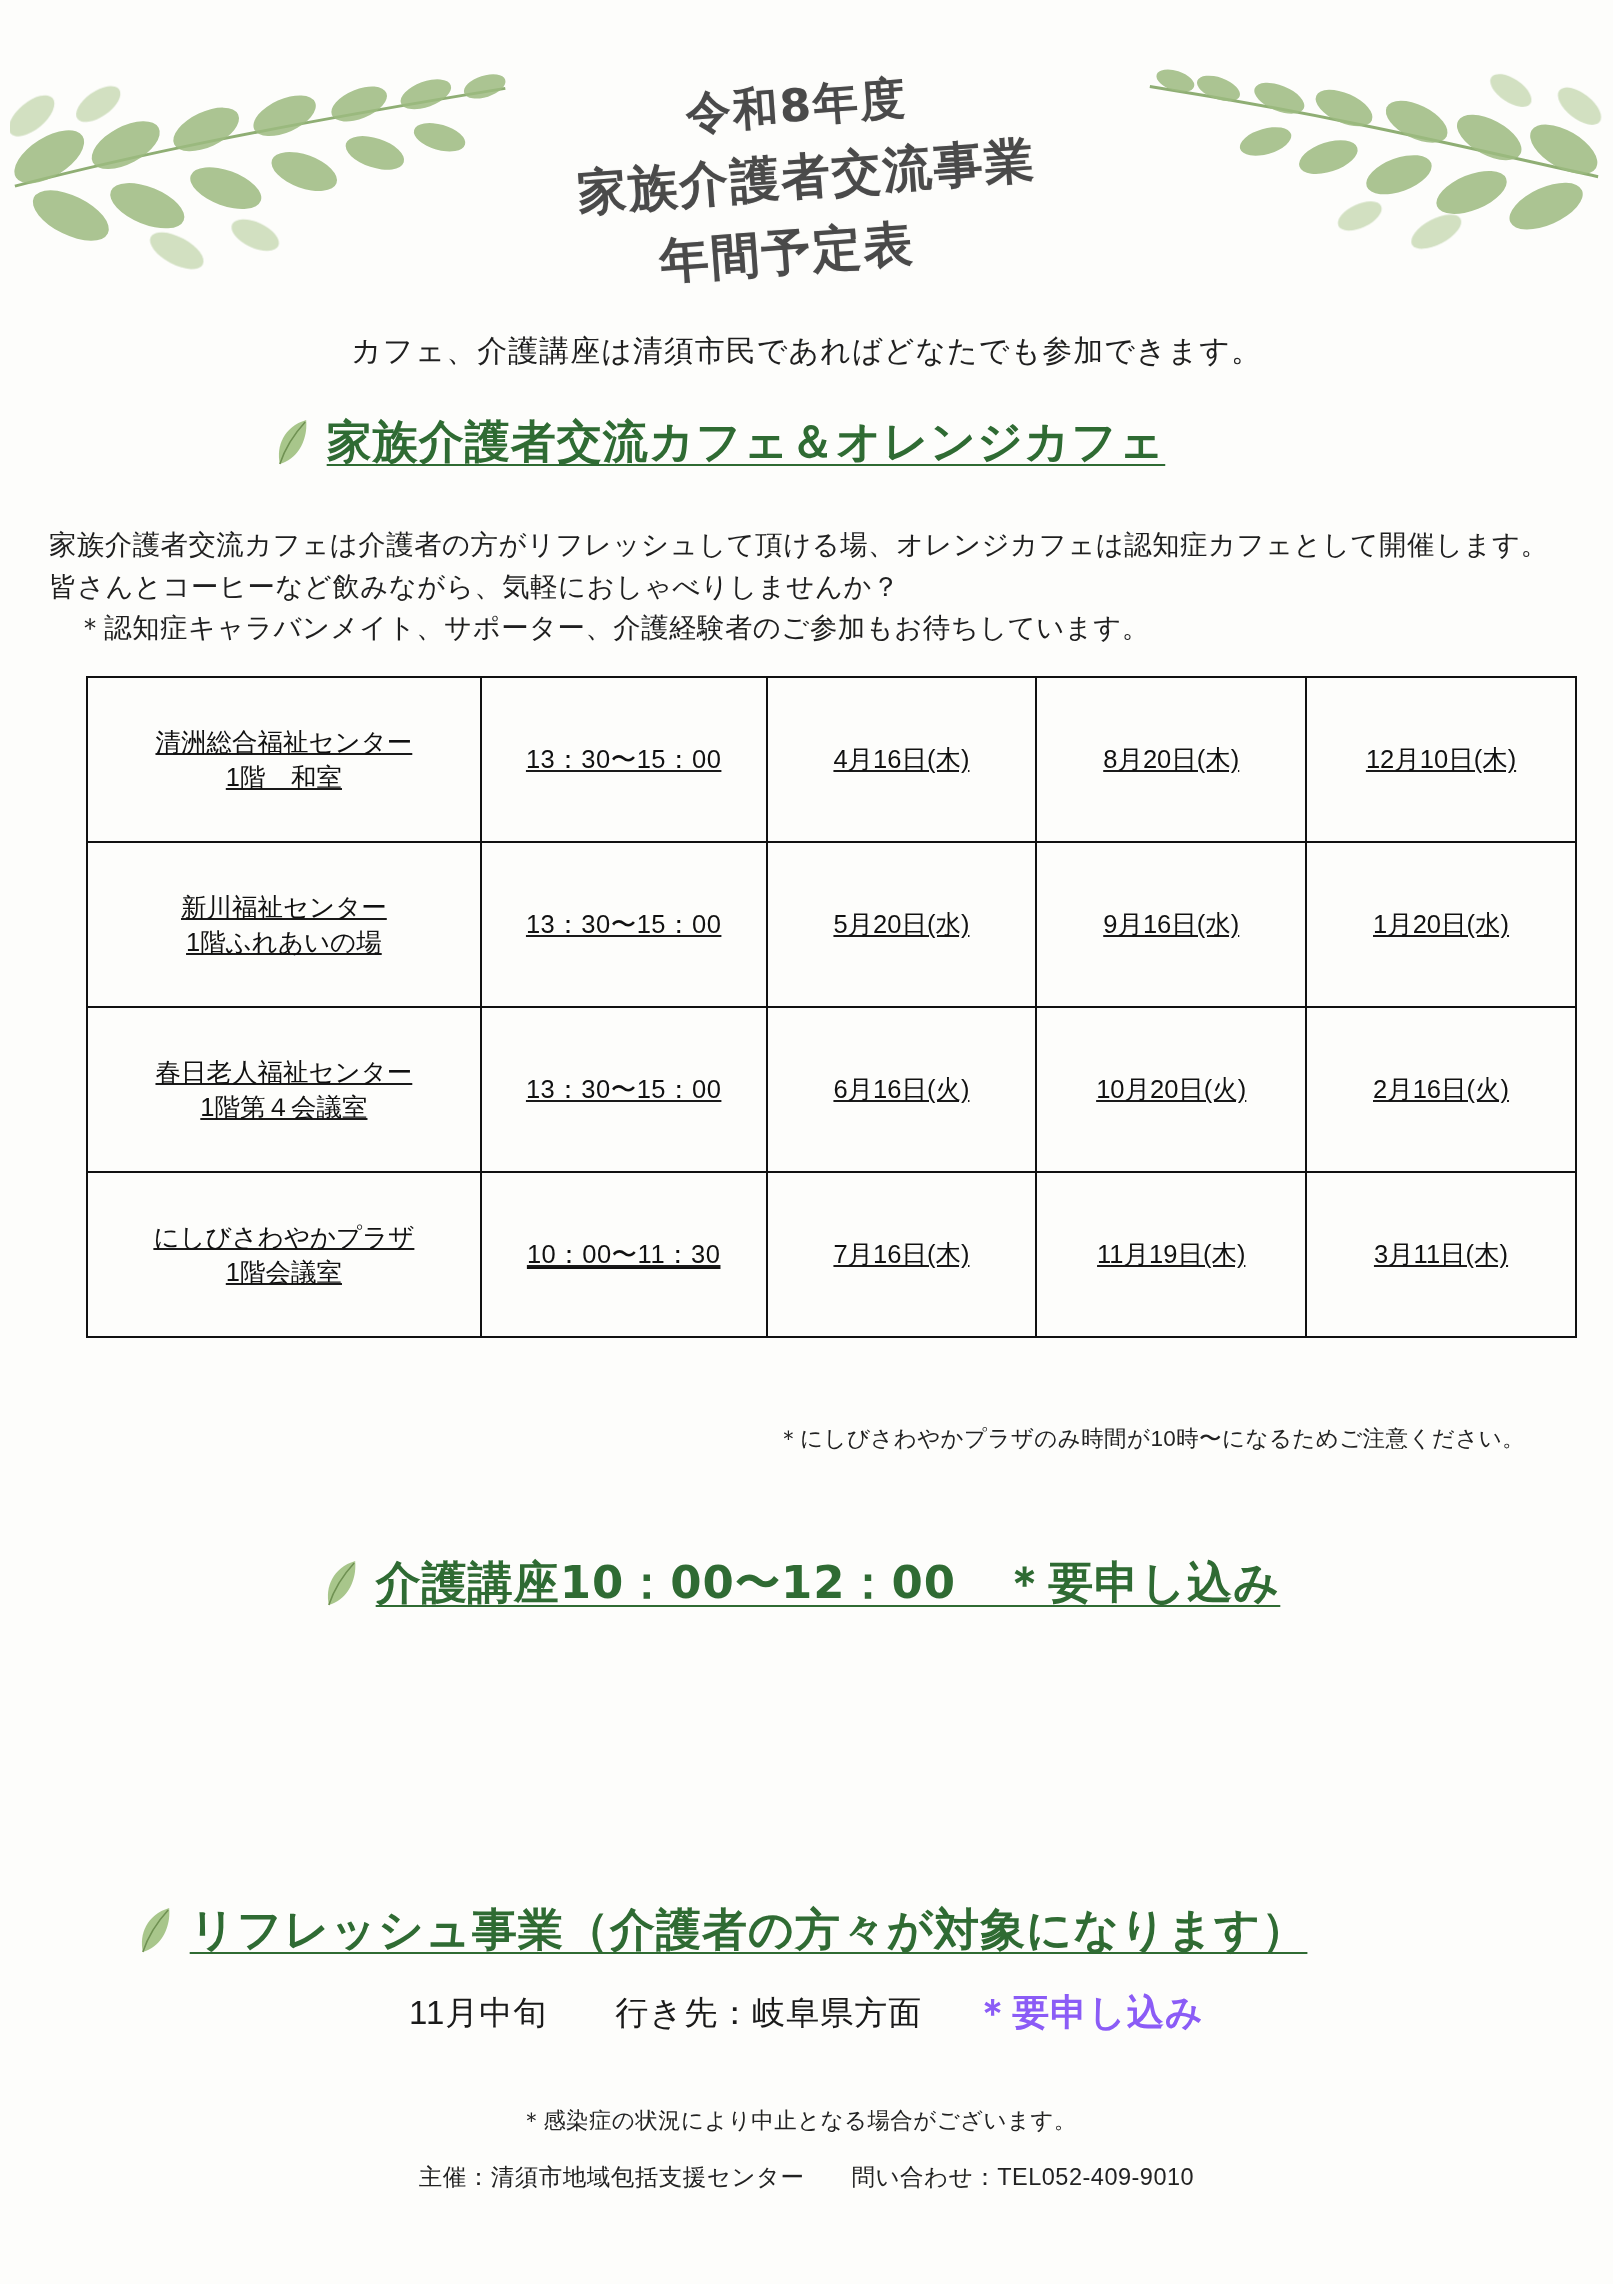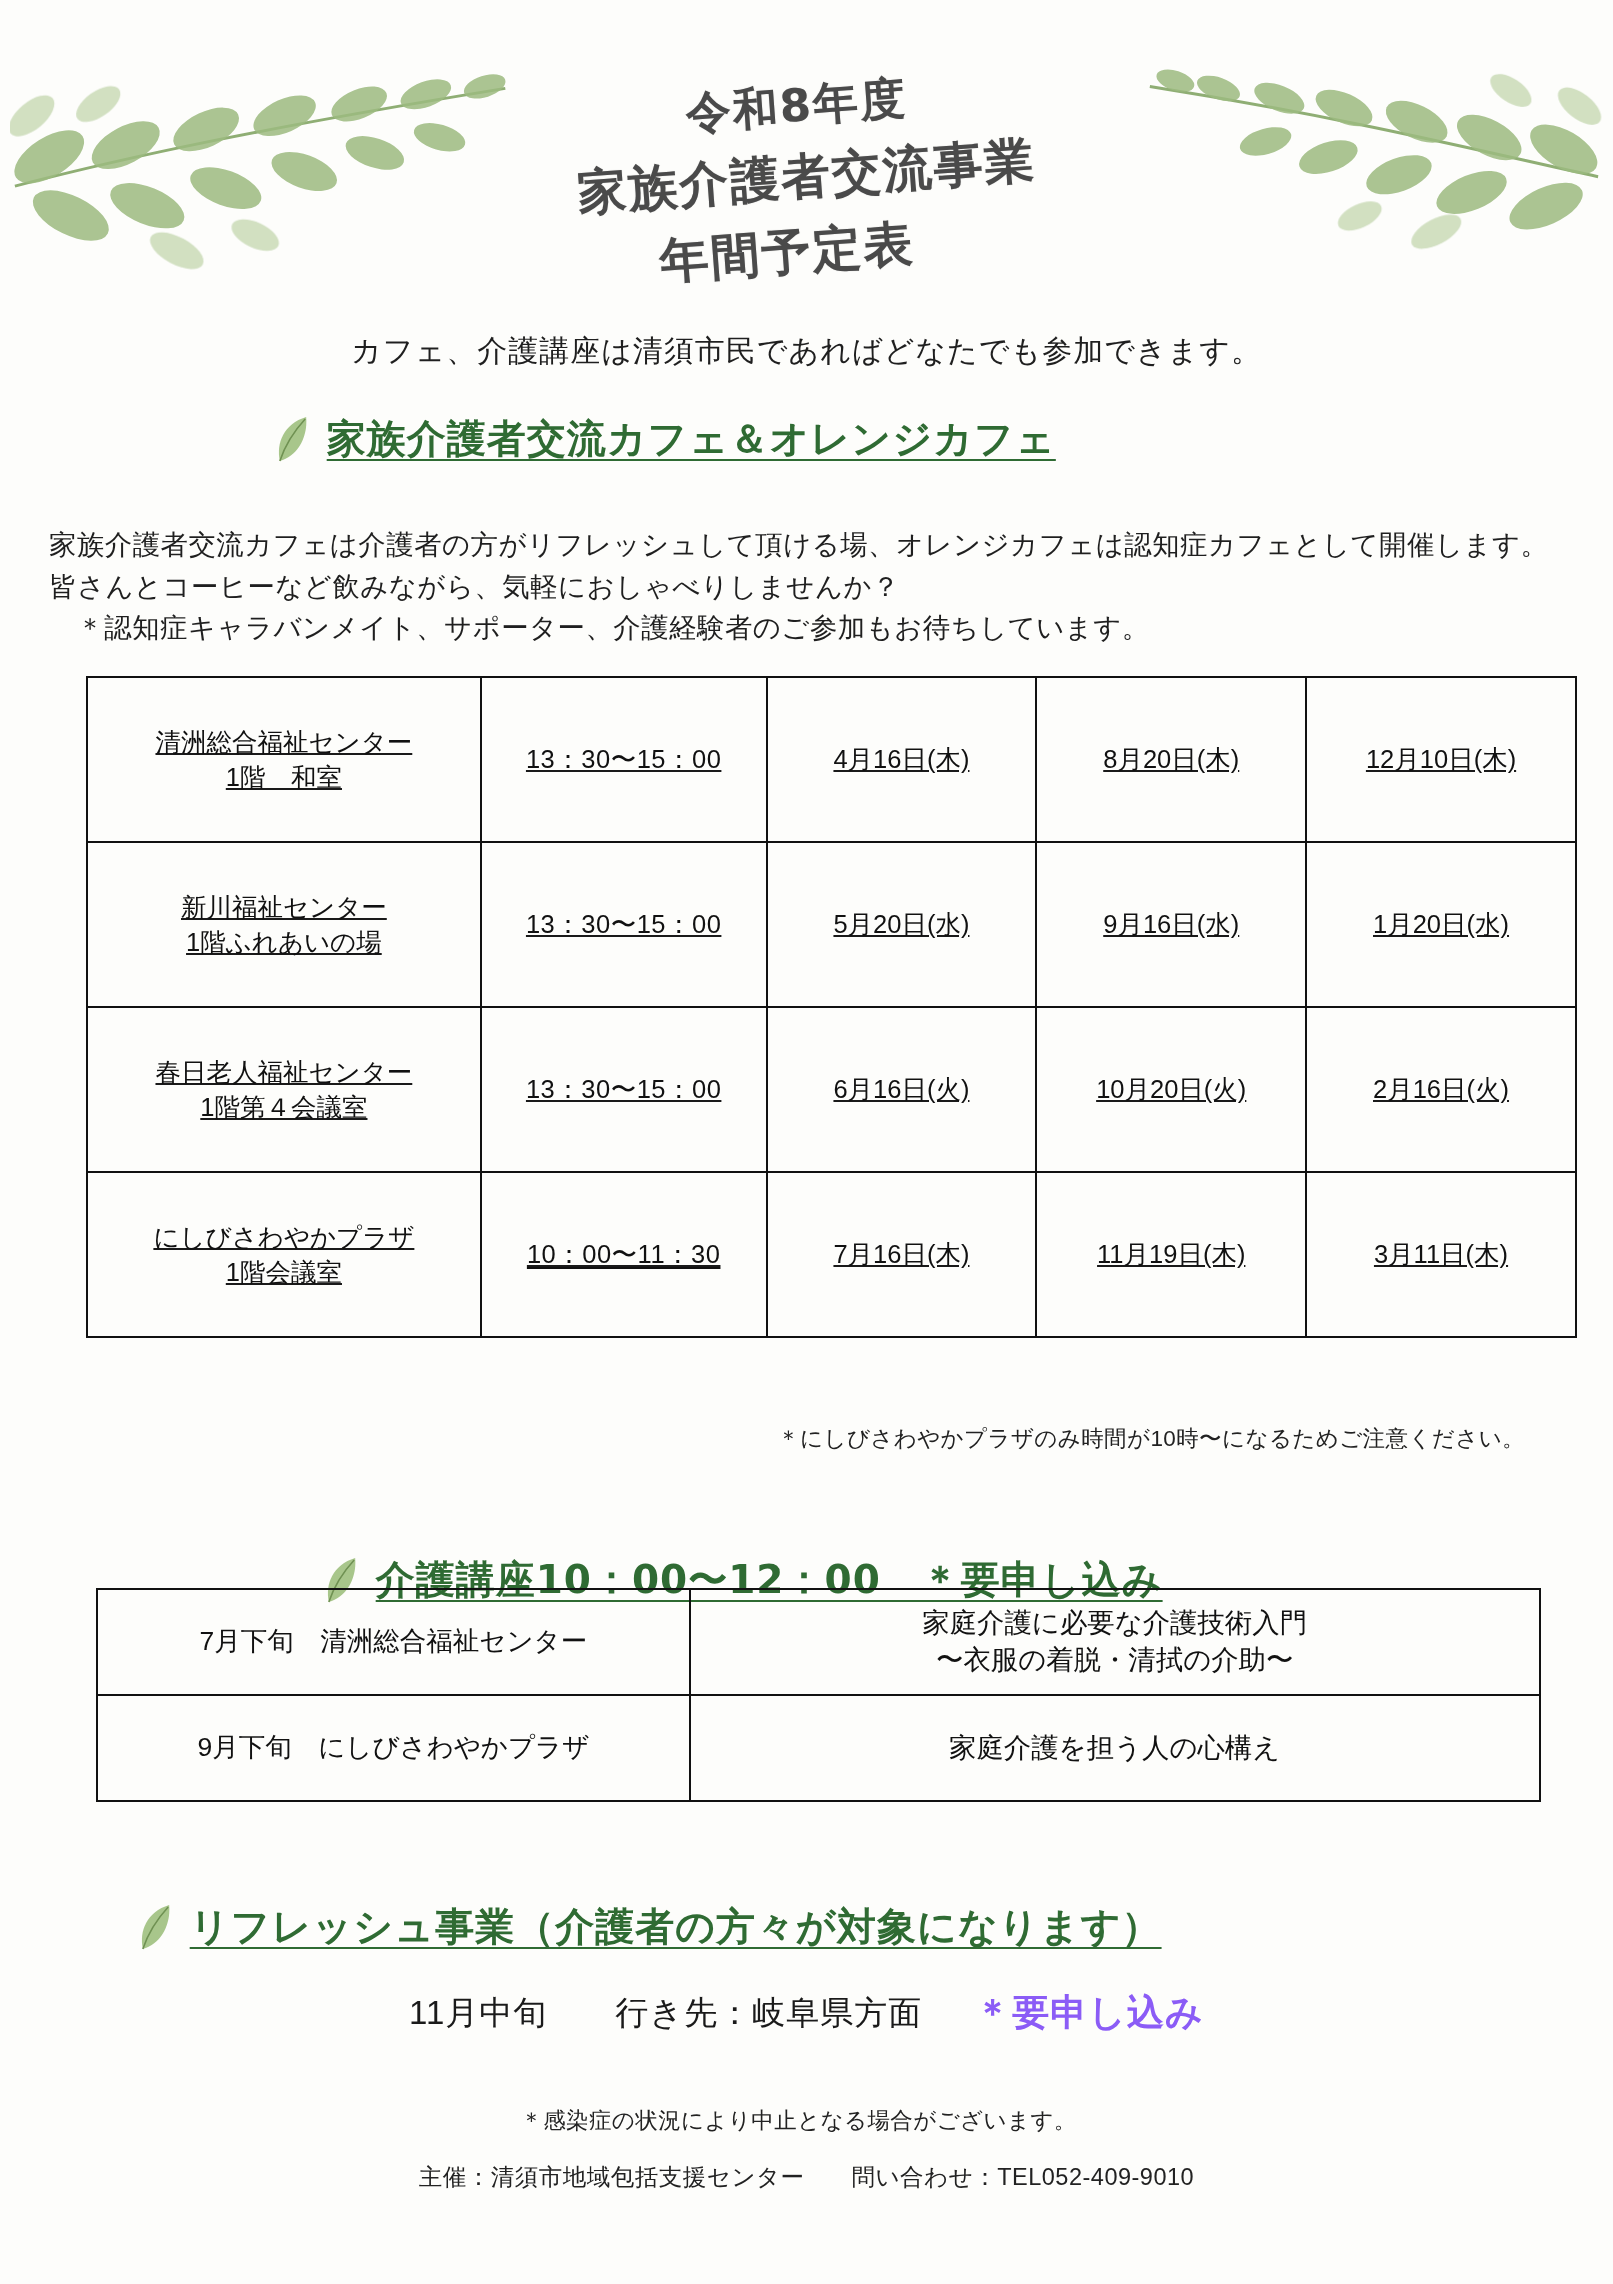--- a/index.html
+++ b/index.html
@@ -81,21 +81,21 @@
   }
   .section-head .leaf-mark {
     width: 39px;
     height: 51px;
     flex: 0 0 auto;
   }
   .section-head .head-text {
     font-family: "DejaVu Sans", sans-serif;
     font-weight: bold;
     color: #2f6b33;
-    font-size: 39px;
+    font-size: 45px;
     letter-spacing: 1px;
     text-decoration: underline;
     text-underline-offset: 6.9px;
     text-decoration-thickness: 2px;
     white-space: nowrap;
   }
 
   #head-cafe   { top: 412px; left: 274px; }
   #head-kouza  { top: 1553px; left: 323px; }
   #head-refresh{ top: 1900px; left: 137px; }
@@ -310,37 +310,20 @@
   <div class="note-small" id="note-plaza">＊にしびさわやかプラザのみ時間が10時〜になるためご注意ください。</div>
 
   <div class="section-head" id="head-kouza">
     <svg class="leaf-mark" viewBox="0 0 40 52">
       <path d="M33 3 C10 10, 2 30, 6 48 C22 44, 35 26, 33 3 Z" fill="#a8c68b"></path>
       <path d="M32 5 C20 18, 11 33, 6 48" stroke="#6f9152" stroke-width="1.6" fill="none"></path>
     </svg>
     <div class="head-text">介護講座10：00〜12：00　＊要申し込み</div>
   </div>
 
-  <div class="table-wrap" id="kouza-table">
-    <table class="grid">
-      <tbody>
-        <tr>
-          <td class="left">7月下旬　清洲総合福祉センター</td>
-          <td class="right">
-            <div>家庭介護に必要な介護技術入門</div>
-            <div>〜衣服の着脱・清拭の介助〜</div>
-          </td>
-        </tr>
-        <tr>
-          <td class="left">9月下旬　にしびさわやかプラザ</td>
-          <td class="right">家庭介護を担う人の心構え</td>
-        </tr>
-      </tbody>
-    </table>
-  </div>
 
   <div class="section-head" id="head-refresh">
     <svg class="leaf-mark" viewBox="0 0 40 52">
       <path d="M33 3 C10 10, 2 30, 6 48 C22 44, 35 26, 33 3 Z" fill="#a8c68b"></path>
       <path d="M32 5 C20 18, 11 33, 6 48" stroke="#6f9152" stroke-width="1.6" fill="none"></path>
     </svg>
     <div class="head-text">リフレッシュ事業（介護者の方々が対象になります）</div>
   </div>
 
   <div class="refresh-line">

